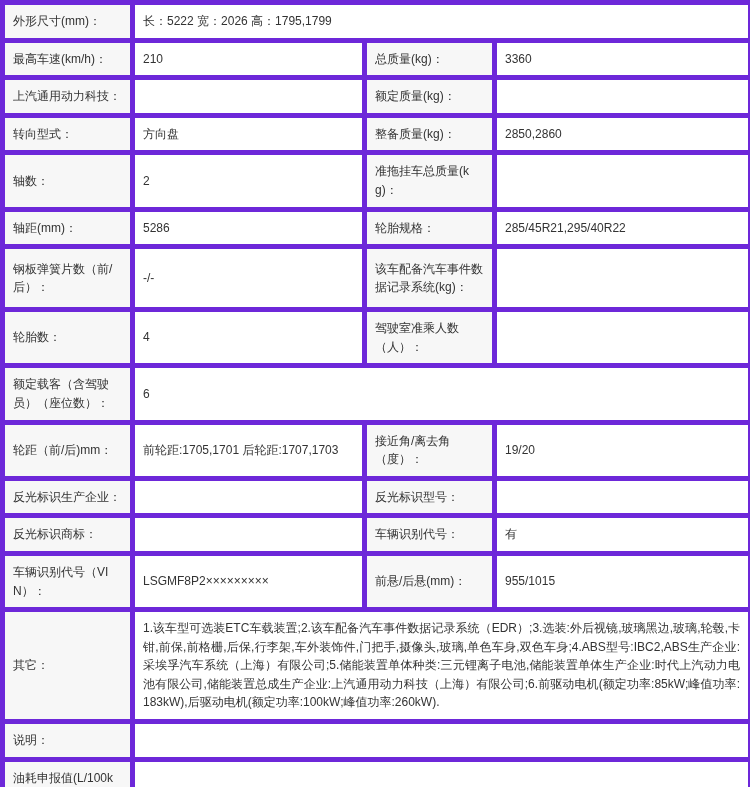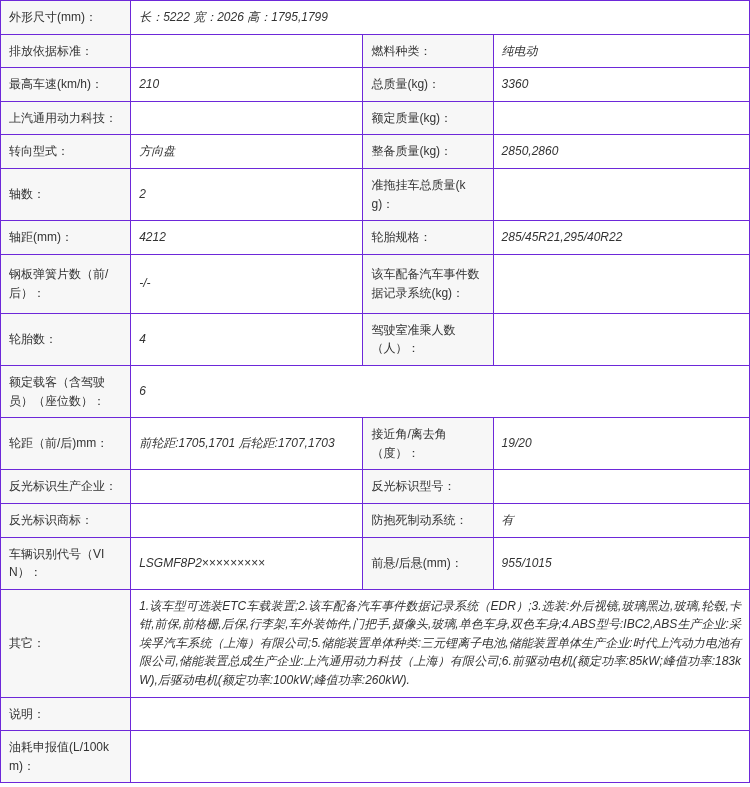--- a/index.html
+++ b/index.html
@@ -17,35 +17,34 @@
   .page {
     width: 750px;
     box-sizing: border-box;
   }
   table.spec {
     border-collapse: collapse;
     width: 750px;
     table-layout: fixed;
   }
   table.spec td {
-    border: 1px solid #6d28d9;
+    border: 5px solid #6d28d9;
     padding: 7px 8px;
     vertical-align: middle;
     line-height: 1.55;
     font-size: 12px;
     color: #333;
     word-break: break-all;
   }
   td.lbl {
     background: #f7f7f7;
     color: #333;
   }
   td.val {
     background: #ffffff;
-    font-style: italic;
   }
   .col-l1 { width: 130px; }
   .col-v1 { width: 232px; }
   .col-l2 { width: 130px; }
   .col-v2 { width: 256px; }
   .other-text {
     line-height: 1.75;
     text-align: justify;
     margin-top: 12px;
   }
@@ -62,26 +61,20 @@
         <col class="col-v1">
         <col class="col-l2">
         <col class="col-v2">
     </colgroup>
     <tbody>
       <tr>
         <td class="lbl">外形尺寸(mm)：</td>
         <td class="val" colspan="3">长：5222 宽：2026 高：1795,1799</td>
       </tr>
       <tr>
-        <td class="lbl">排放依据标准：</td>
-        <td class="val"></td>
-        <td class="lbl">燃料种类：</td>
-        <td class="val">纯电动</td>
-      </tr>
-      <tr>
         <td class="lbl">最高车速(km/h)：</td>
         <td class="val">210</td>
         <td class="lbl">总质量(kg)：</td>
         <td class="val">3360</td>
       </tr>
       <tr>
         <td class="lbl">上汽通用动力科技：</td>
         <td class="val"></td>
         <td class="lbl">额定质量(kg)：</td>
         <td class="val"></td>
@@ -93,21 +86,21 @@
         <td class="val">2850,2860</td>
       </tr>
       <tr>
         <td class="lbl">轴数：</td>
         <td class="val">2</td>
         <td class="lbl">准拖挂车总质量(kg)：</td>
         <td class="val"></td>
       </tr>
       <tr>
         <td class="lbl">轴距(mm)：</td>
-        <td class="val">4212</td>
+        <td class="val">5286</td>
         <td class="lbl">轮胎规格：</td>
         <td class="val">285/45R21,295/40R22</td>
       </tr>
       <tr>
         <td class="lbl tall">钢板弹簧片数（前/后）：</td>
         <td class="val">-/-</td>
         <td class="lbl">该车配备汽车事件数据记录系统(kg)：</td>
         <td class="val"></td>
       </tr>
       <tr>
@@ -128,21 +121,21 @@
       </tr>
       <tr>
         <td class="lbl">反光标识生产企业：</td>
         <td class="val"></td>
         <td class="lbl">反光标识型号：</td>
         <td class="val"></td>
       </tr>
       <tr>
         <td class="lbl">反光标识商标：</td>
         <td class="val"></td>
-        <td class="lbl">防抱死制动系统：</td>
+        <td class="lbl">车辆识别代号：</td>
         <td class="val">有</td>
       </tr>
       <tr>
         <td class="lbl">车辆识别代号（VIN）：</td>
         <td class="val">LSGMF8P2×××××××××</td>
         <td class="lbl">前悬/后悬(mm)：</td>
         <td class="val">955/1015</td>
       </tr>
       <tr>
         <td class="lbl">其它：</td>

